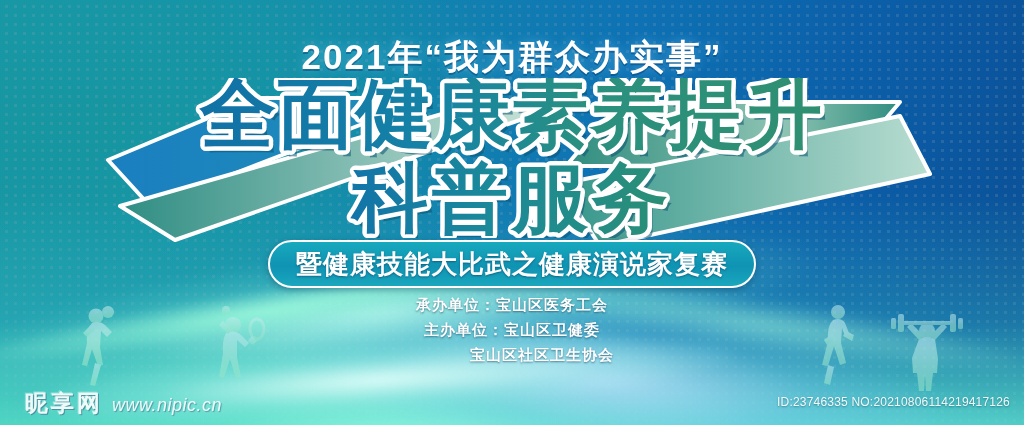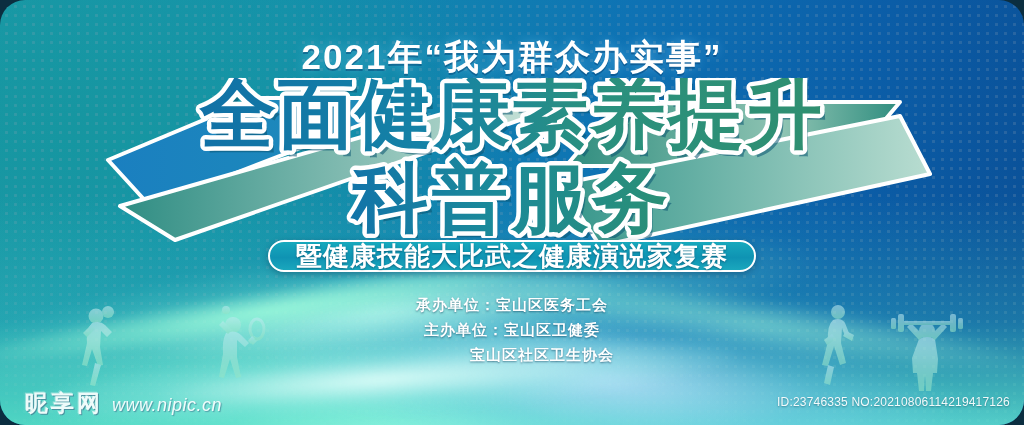--- a/index.html
+++ b/index.html
@@ -3,21 +3,20 @@
 <meta charset="utf-8">
 <style>
   html,body{margin:0;padding:0;background:#0b2e40;}
   *{box-sizing:border-box;}
   #poster{
     position:relative;width:1024px;height:425px;overflow:hidden;
     font-family:"Liberation Sans","DejaVu Sans",sans-serif;
     background:
       radial-gradient(ellipse 70% 90% at 8% 30%, rgba(22,150,160,.95) 0%, rgba(22,150,160,0) 62%),
       linear-gradient(100deg,#1a9aa8 0%,#1490ad 26%,#0e72b4 58%,#0b5ea8 80%,#0a4f96 100%);
-    border-radius: 25px;
   }
 
   
   .dots{
     position:absolute;inset:0;
     background-image:radial-gradient(rgba(255,255,255,.16) 1.4px, rgba(255,255,255,0) 1.6px);
     background-size:9px 9px;background-position:2px 2px;
     mix-blend-mode:screen;opacity:.85;
   }
   .dots-dark{
@@ -72,21 +71,21 @@
     font-size:35px;font-weight:bold;color:#ffffff;letter-spacing:2px;
     text-shadow:0 2px 0 rgba(0,60,110,.45), 0 0 12px rgba(120,210,255,.45);
     white-space:nowrap;
   }
 
   .title-wrap{position:absolute;top:78px;left:0;right:0;}
   .title-svg{display:block;margin:0 auto;}
 
   .sub-pill{
     position:absolute;top:240px;left:50%;transform:translateX(-50%);
-    height:32px;padding:0 26px;border-radius:24px;
+    height:48px;padding:0 26px;border-radius:24px;
     display:flex;align-items:center;justify-content:flex-end;
     background:linear-gradient(180deg,#17a9bd 0%,#0f93b3 55%,#1aa7bd 100%);
     border:2px solid #ffffff;
     box-shadow:0 2px 6px rgba(0,40,70,.35);
     white-space:nowrap;
   }
   .sub-pill span{
     font-size:26px;font-weight:bold;color:#ffffff;letter-spacing:1px;
     text-shadow:0 1px 2px rgba(0,50,80,.5);
   }

